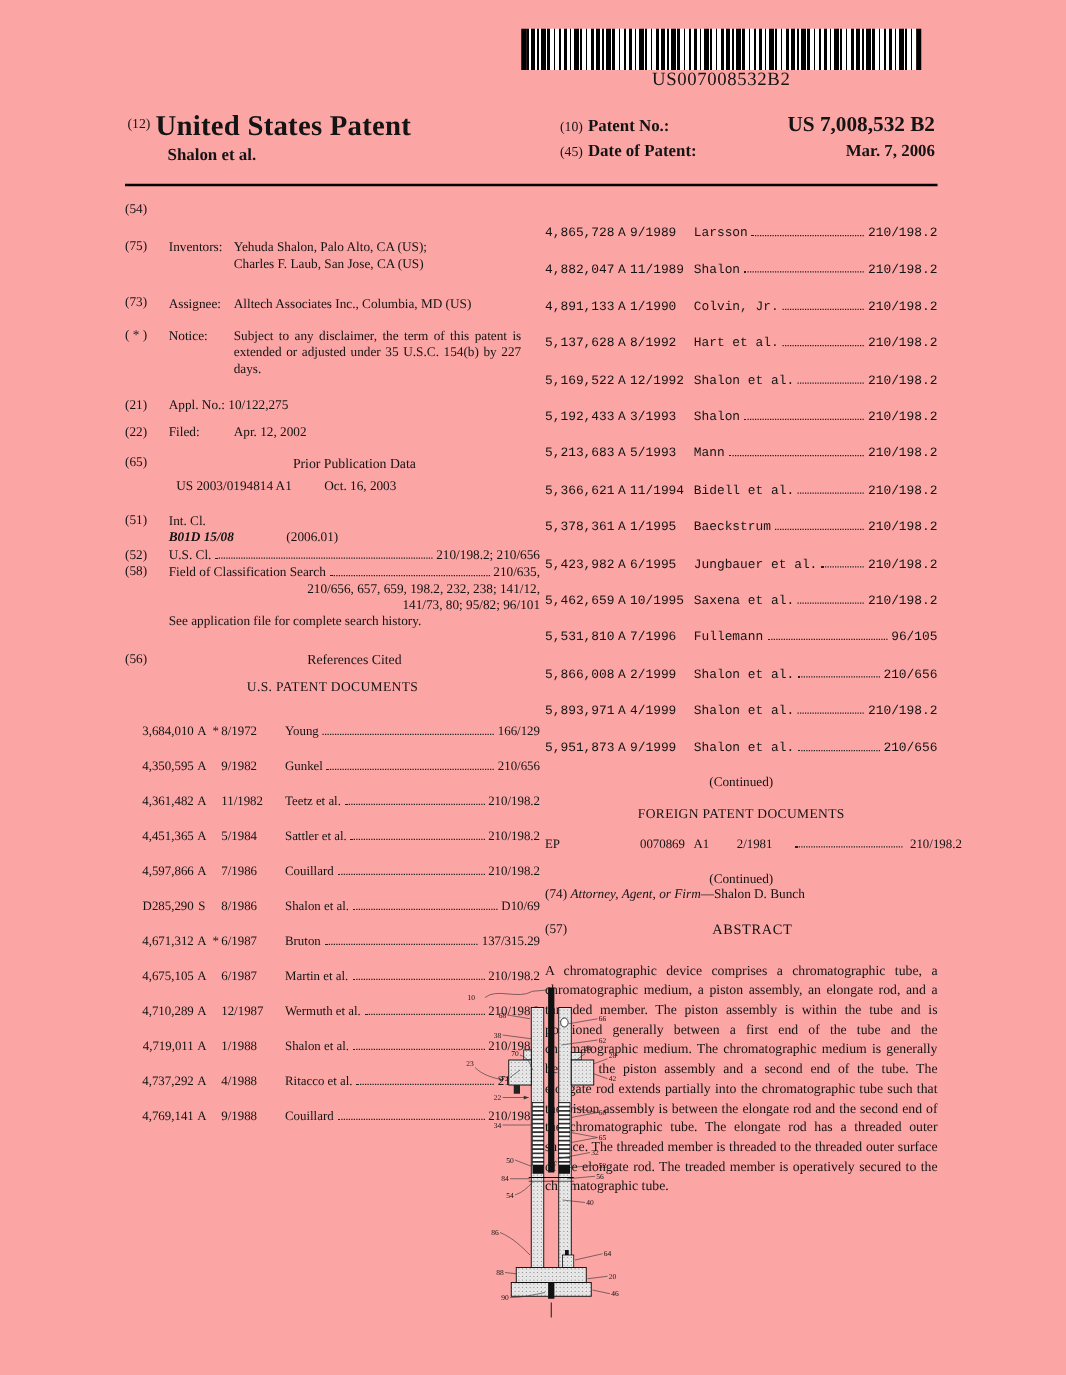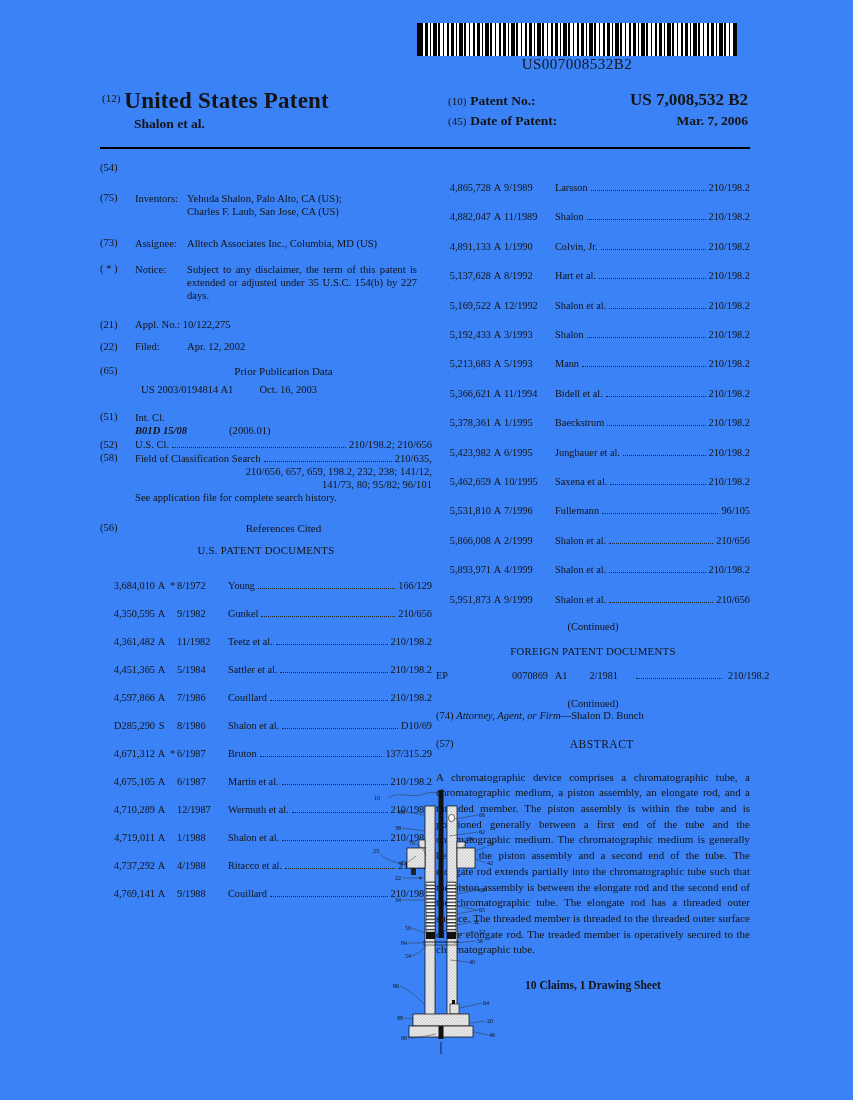--- a/index.html
+++ b/index.html
@@ -1,18 +1,18 @@
 <!DOCTYPE html>
 <html><head>
 <meta charset="utf-8">
 <style>
   * { margin:0; padding:0; box-sizing:border-box; }
   html,body { background:#fff; }
   .page {
-    position:relative; width:853px; height:1100px; background:#3b82f6;
+    position:relative; width:853px; height:1100px; background:#fca5a5;
     font-family:"Liberation Serif","DejaVu Serif",serif; color:#141414;
     overflow:hidden;
   }
   
   .barcode {
     position:absolute; left:417px; top:23px; width:320px; height:33px;
     background:repeating-linear-gradient(90deg,
       #000 0 2px,#fff 2px 4px,#000 4px 7px,#fff 7px 9px,#000 9px 10px,
       #fff 10px 12px,#000 12px 16px,#fff 16px 17px,#000 17px 19px,#fff 19px 22px,
       #000 22px 23px,#fff 23px 26px);
@@ -309,21 +309,21 @@
           <span class="c-date">9/1988</span>
           <span class="c-name">Couillard</span>
           <span class="dots"></span>
           <span class="c-ref">210/198.2</span>
         </div>
       </div>
   </div>
 
   <div class="col-r">
 
-    <div class="rows-r" style="padding-top:5px;">
+    <div class="rows-r" style="padding-top:5px;font-family:Liberation Mono, monospace;">
 
         <div class="cit">
           <span class="c-no">4,865,728</span>
           <span class="c-kind">A</span>
           <span class="c-date">9/1989</span>
           <span class="c-name">Larsson</span>
           <span class="dots"></span>
           <span class="c-ref">210/198.2</span>
         </div>
 
@@ -473,21 +473,20 @@
       <span class="it">Attorney, Agent, or Firm</span><span>—Shalon D. Bunch</span>
     </div>
 
     <div style="margin-top:14px; display:flex;">
       <span>(57)</span>
       <span class="b ctr" style="flex:1; font-size:11.5px; letter-spacing:0.5px;">ABSTRACT</span>
     </div>
 
     <div class="abstract" style="margin-top:20px;">A chromatographic device comprises a chromatographic tube, a chromatographic medium, a piston assembly, an elongate rod, and a threaded member. The piston assembly is within the tube and is positioned generally between a first end of the tube and the chromatographic medium. The chromatographic medium is generally between the piston assembly and a second end of the tube. The elongate rod extends partially into the chromatographic tube such that the piston assembly is between the elongate rod and the second end of the chromatographic tube. The elongate rod has a threaded outer surface. The threaded member is threaded to the threaded outer surface of the elongate rod. The treaded member is operatively secured to the chromatographic tube.</div>
 
-    <div class="ctr claims" style="margin-top:21px;">10 Claims, 1 Drawing Sheet</div>
   </div>
 
   <svg class="fig" viewBox="0 0 152 270">
     <defs>
       <pattern id="stip" width="3" height="3" patternUnits="userSpaceOnUse">
         <rect width="3" height="3" fill="#ececec"></rect>
         <circle cx="1" cy="1" r="0.45" fill="#555"></circle>
         <circle cx="2.3" cy="2.2" r="0.35" fill="#888"></circle>
       </pattern>
       <pattern id="thr" width="9" height="3.4" patternUnits="userSpaceOnUse">

